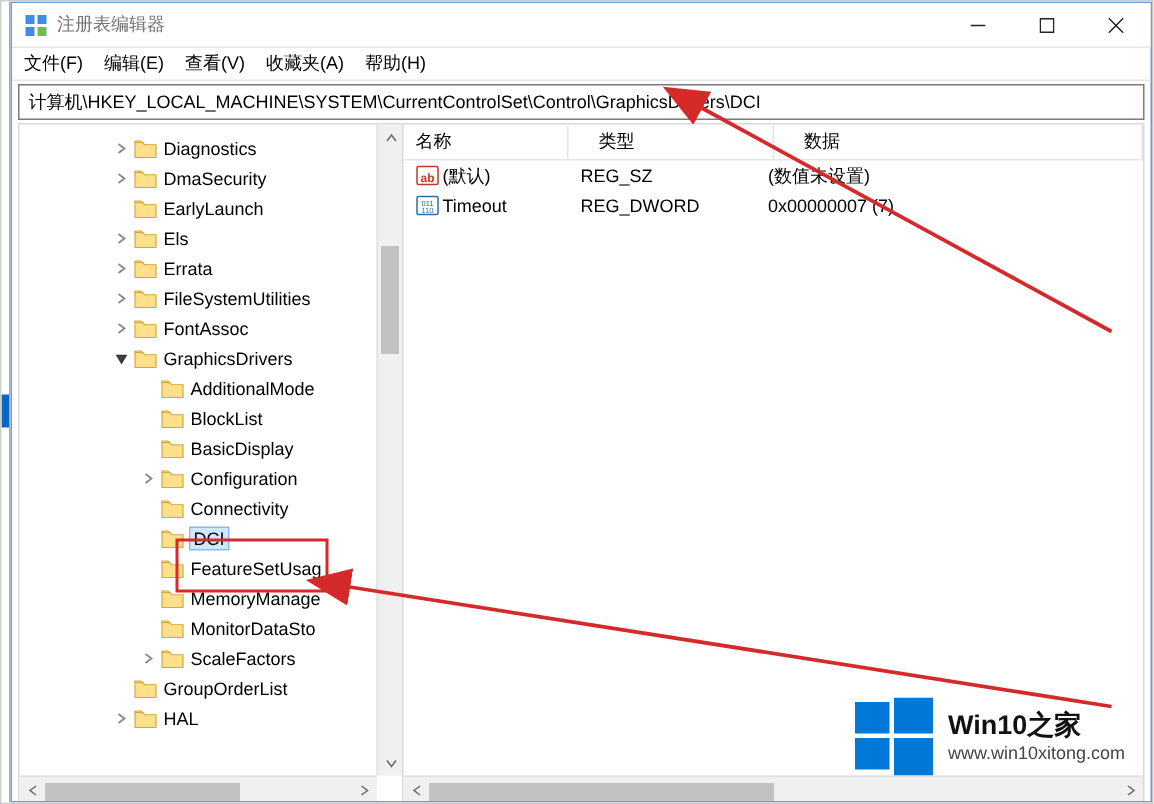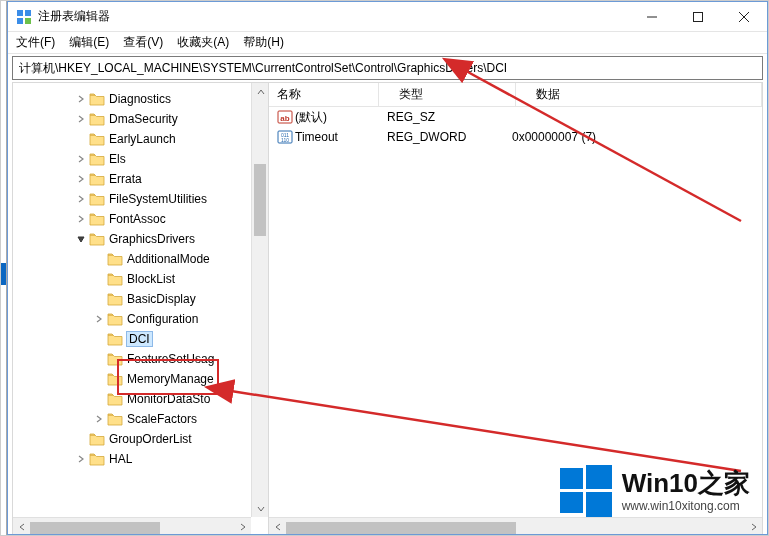--- a/index.html
+++ b/index.html
@@ -33,21 +33,21 @@
       padding: 0 0 0 8px;
       border-bottom: 1px solid #e5e5e5;
     }
     .titlebar .app-icon {
       width: 16px;
       height: 16px;
       margin-right: 6px;
       display: inline-block;
     }
     .titlebar .app-icon svg { display: block; }
-    .titlebar .title { flex: 0 0 auto; color: #000000; }
+    .titlebar .title { flex: 0 0 auto; color: #737373; }
     .titlebar-spacer { flex: 1; }
     .win-controls { display: flex; height: 100%; }
     .win-btn {
       width: 46px;
       height: 100%;
       display: flex;
       align-items: center;
       justify-content: center;
       cursor: pointer;
     }
@@ -222,21 +222,21 @@
       right: 18px;
       bottom: 18px;
       display: flex;
       align-items: center;
       gap: 10px;
       z-index: 20;
       pointer-events: none;
     }
     .watermark .win-logo { width: 52px; height: 52px; }
     .watermark .wm-text { display:flex; flex-direction:column; line-height:1.2; }
-    .watermark .wm-title { font-size: 26px; font-weight: 600; color: #111; }
+    .watermark .wm-title { font-size: 18px; font-weight: 600; color: #111; }
     .watermark .wm-url { font-size: 12px; color: #444; }
     
     .left-strip {
       position: absolute;
       left: 0; top: 0; width: 6px; height: 100%;
       background: #fff;
       border-right: 1px solid #aaa;
     }
     .left-strip .bluebit {
       position:absolute; left:0; top:262px; width:5px; height:22px; background:#0a66c2;
@@ -467,20 +467,32 @@
               <span class="folder-icon">
                 <svg width="16" height="14" viewBox="0 0 16 14">
                   <path d="M1 3 L6 3 L7.5 4.5 L15 4.5 L15 13 L1 13 Z" fill="#ffe08a" stroke="#d4a83b" stroke-width="0.8"></path>
                   <path d="M1 3 L1 2 L5 2 L6 3 Z" fill="#ffe08a" stroke="#d4a83b" stroke-width="0.8"></path>
                 </svg>
               </span>
               <span class="node-label">Configuration</span>
             </div>
           </li>
           <li>
+            <div class="node" style="padding-left: 78px;">
+              <span class="chevron "></span>
+              <span class="folder-icon">
+                <svg width="16" height="14" viewBox="0 0 16 14">
+                  <path d="M1 3 L6 3 L7.5 4.5 L15 4.5 L15 13 L1 13 Z" fill="#ffe08a" stroke="#d4a83b" stroke-width="0.8"></path>
+                  <path d="M1 3 L1 2 L5 2 L6 3 Z" fill="#ffe08a" stroke="#d4a83b" stroke-width="0.8"></path>
+                </svg>
+              </span>
+              <span class="node-label">Connectivity</span>
+            </div>
+          </li>
+          <li>
             <div class="node selected" style="padding-left: 78px;">
               <span class="chevron "></span>
               <span class="folder-icon">
                 <svg width="16" height="14" viewBox="0 0 16 14">
                   <path d="M1 3 L6 3 L7.5 4.5 L15 4.5 L15 13 L1 13 Z" fill="#ffe08a" stroke="#d4a83b" stroke-width="0.8"></path>
                   <path d="M1 3 L1 2 L5 2 L6 3 Z" fill="#ffe08a" stroke="#d4a83b" stroke-width="0.8"></path>
                 </svg>
               </span>
               <span class="node-label">DCI</span>
             </div>
@@ -608,20 +620,21 @@
       <div class="list-body" id="list-body">
           <div class="row">
             <div class="cell name">
               <span class="val-icon"><svg width="16" height="16" viewBox="0 0 16 16">
                   <rect x="1" y="2" width="14" height="12" rx="1" fill="#fff" stroke="#c0392b"></rect>
                   <text x="8" y="12" font-size="8" text-anchor="middle" fill="#c0392b" font-weight="bold">ab</text>
                 </svg></span>
               <span>(默认)</span>
             </div>
             <div class="cell type">REG_SZ</div>
+            <div class="cell data">(数值未设置)</div>
           </div>
           <div class="row">
             <div class="cell name">
               <span class="val-icon"><svg width="16" height="16" viewBox="0 0 16 16">
                   <rect x="1" y="2" width="14" height="12" rx="1" fill="#fff" stroke="#2b6cb0"></rect>
                   <text x="8" y="8" font-size="5" text-anchor="middle" fill="#2b6cb0">011</text>
                   <text x="8" y="13" font-size="5" text-anchor="middle" fill="#2b6cb0">110</text>
                 </svg></span>
               <span>Timeout</span>
             </div>

